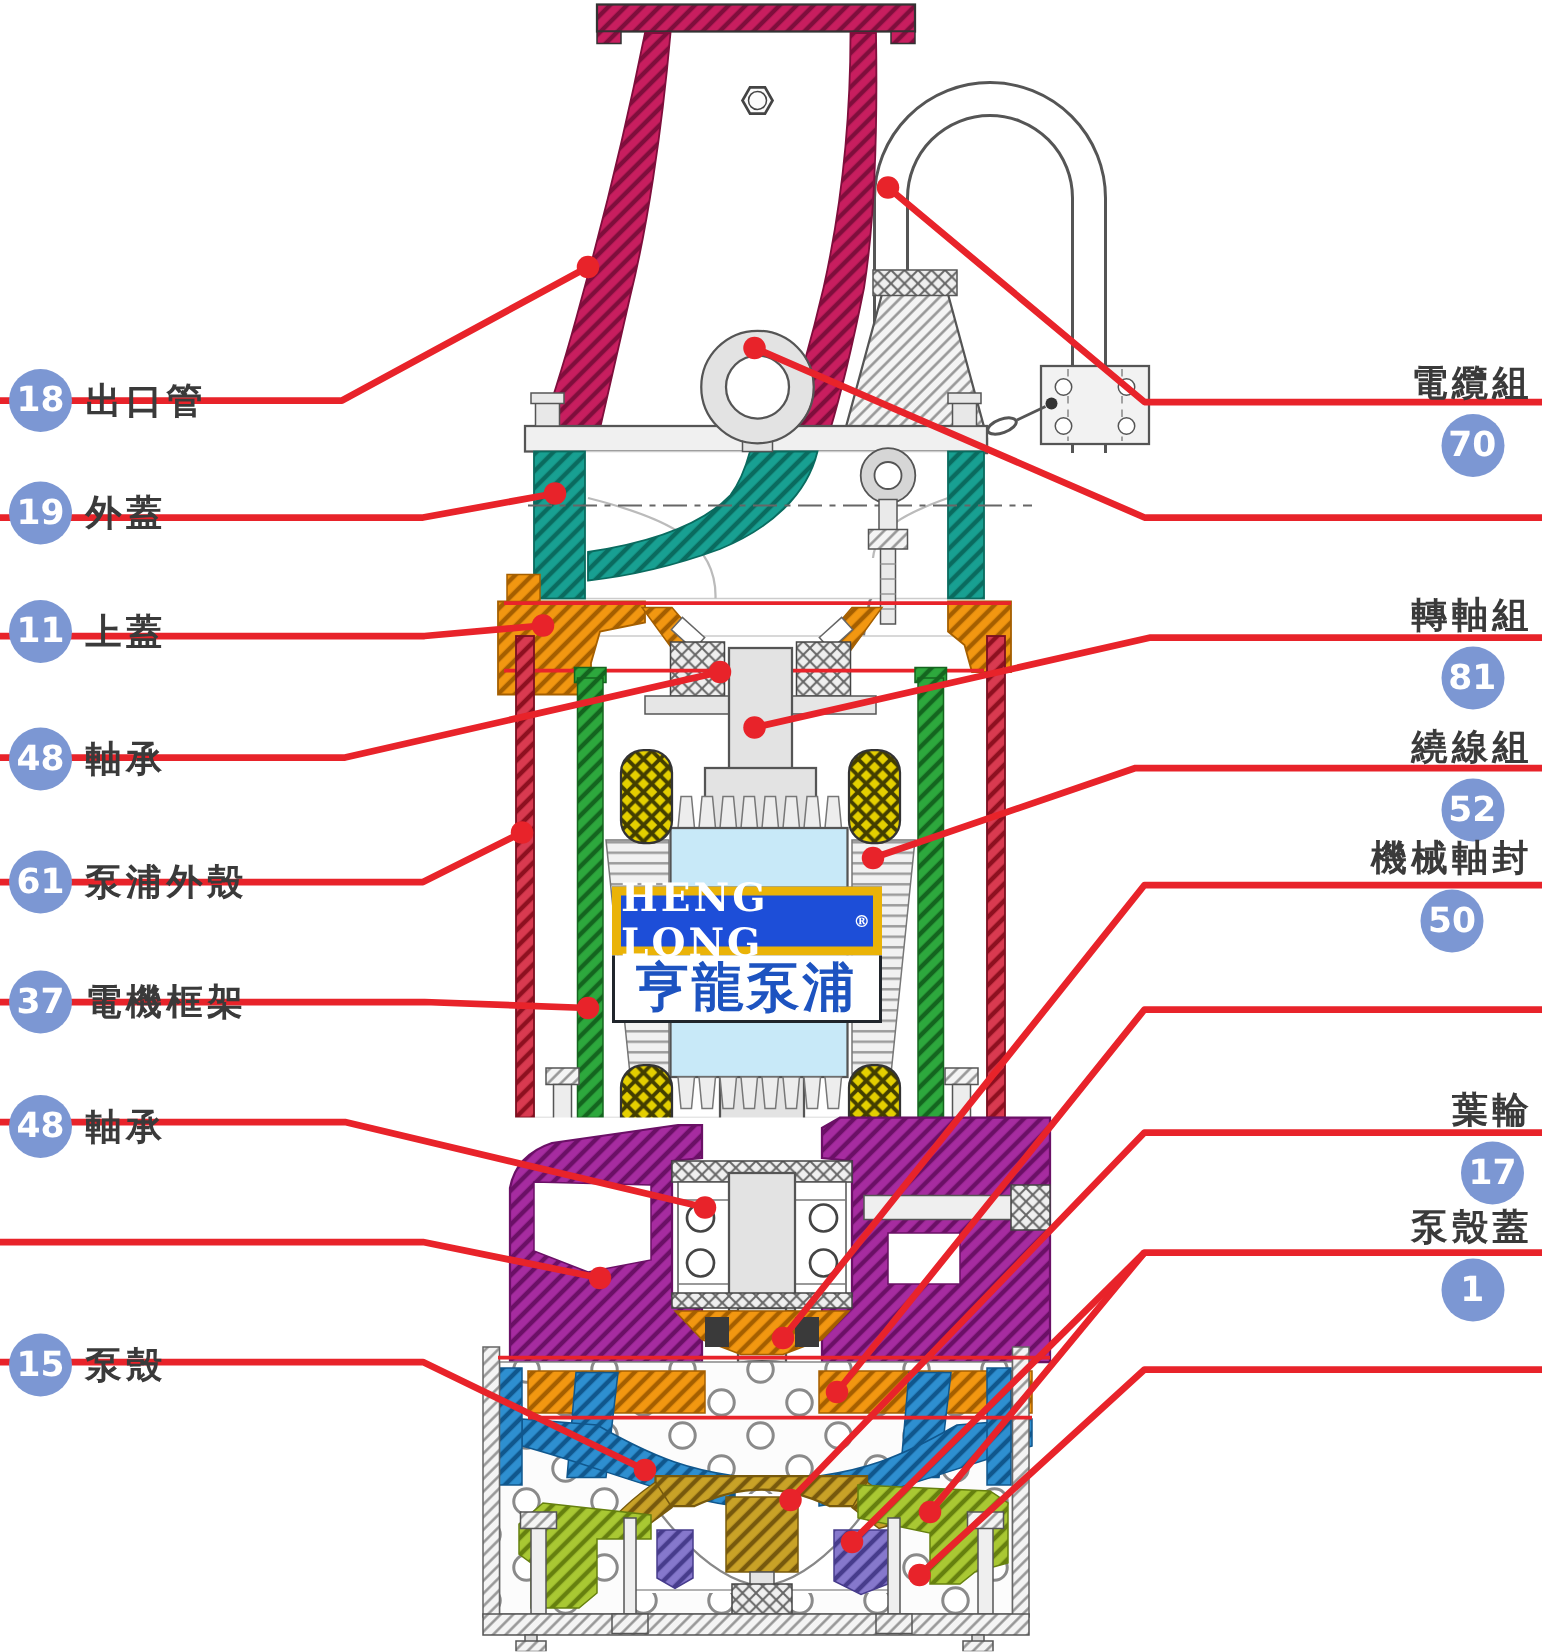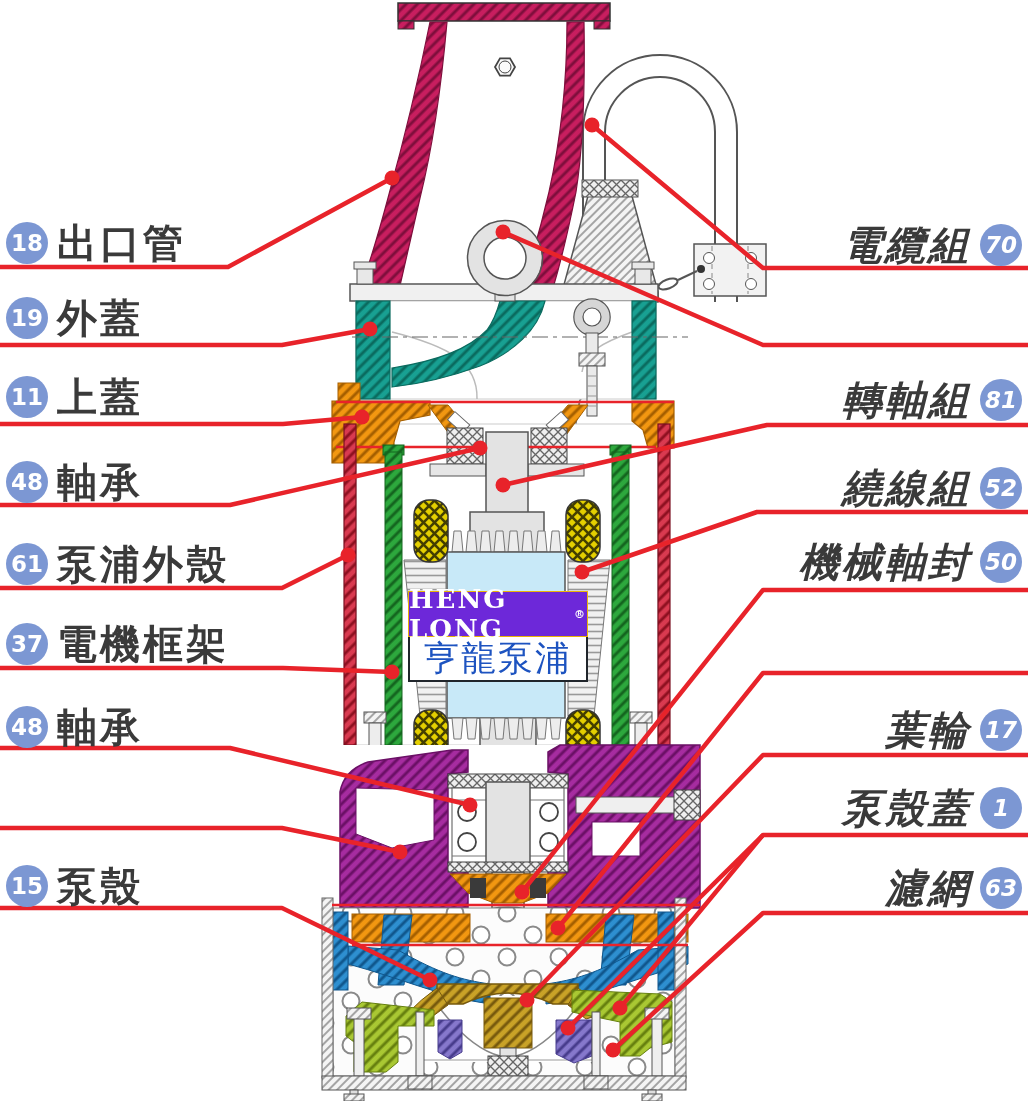--- a/index.html
+++ b/index.html
@@ -1,33 +1,33 @@
 <!DOCTYPE html>
 <html><head>
 <meta charset="utf-8">
 <style>
   html,body{margin:0;padding:0;background:#fff;}
   #stage{position:relative;width:1028px;height:1101px;background:#fff;overflow:hidden;
          font-family:"DejaVu Sans","Liberation Sans",sans-serif;}
   #stage svg{position:absolute;left:0;top:0;}
-  .row{position:absolute;display:flex;align-items:center;gap:9px;height:52px;}
+  .row{position:absolute;display:flex;align-items:center;gap:9px;height:52px;margin-top:24px;}
   .row.left{left:6px;}
-  .row.right{right:6px;flex-direction:row;font-style:italic;}
+  .row.right{right:6px;flex-direction:column;}
   .badge{width:42px;height:42px;border-radius:50%;background:#7C97D3;color:#fff;
          font-size:23px;font-weight:bold;display:flex;align-items:center;justify-content:center;
          flex:0 0 42px;line-height:1;}
-  .pname{font-size:40px;font-weight:bold;color:#3A3A3A;letter-spacing:3px;white-space:nowrap;line-height:1;}
-  .logo-en{position:absolute;left:408px;top:591px;width:180px;height:46px;background:#6d28d9;
-           border:1px solid #eab308;box-sizing:border-box;color:#fff;display:flex;align-items:center;
+  .pname{font-size:24px;font-weight:bold;color:#3A3A3A;letter-spacing:3px;white-space:nowrap;line-height:1;}
+  .logo-en{position:absolute;left:408px;top:591px;width:180px;height:46px;background:#1d4ed8;
+           border:6px solid #eab308;box-sizing:border-box;color:#fff;display:flex;align-items:center;
            justify-content:center;font-family:"DejaVu Serif","Liberation Serif",serif;font-weight:bold;
            font-size:26px;letter-spacing:2px;}
   .logo-en sup{font-size:11px;margin-left:2px;}
   .logo-zh{position:absolute;left:408px;top:637px;width:180px;height:45px;background:#fff;
            border:2px solid #20252B;border-top:none;box-sizing:border-box;color:#1D53C0;
-           display:flex;align-items:center;justify-content:center;font-weight:normal;font-size:35px;
+           display:flex;align-items:center;justify-content:center;font-weight:bold;font-size:35px;
            letter-spacing:2px;}
 </style>
 </head>
 <body>
 
 <div id="stage">
 
 <svg width="1028" height="1101" viewBox="0 0 1028 1101">
   <defs>
     <pattern id="hPink" patternUnits="userSpaceOnUse" width="8" height="8" patternTransform="rotate(45)">
@@ -391,18 +391,14 @@
       <span class="badge">50</span>
     </div>
 <div class="row right" style="top:704px">
       <span class="pname">葉輪</span>
       <span class="badge">17</span>
     </div>
 <div class="row right" style="top:782px">
       <span class="pname">泵殼蓋</span>
       <span class="badge">1</span>
     </div>
-<div class="row right" style="top:862px">
-      <span class="pname">濾網</span>
-      <span class="badge">63</span>
-    </div>
 
 </div>
 
 </body></html>

